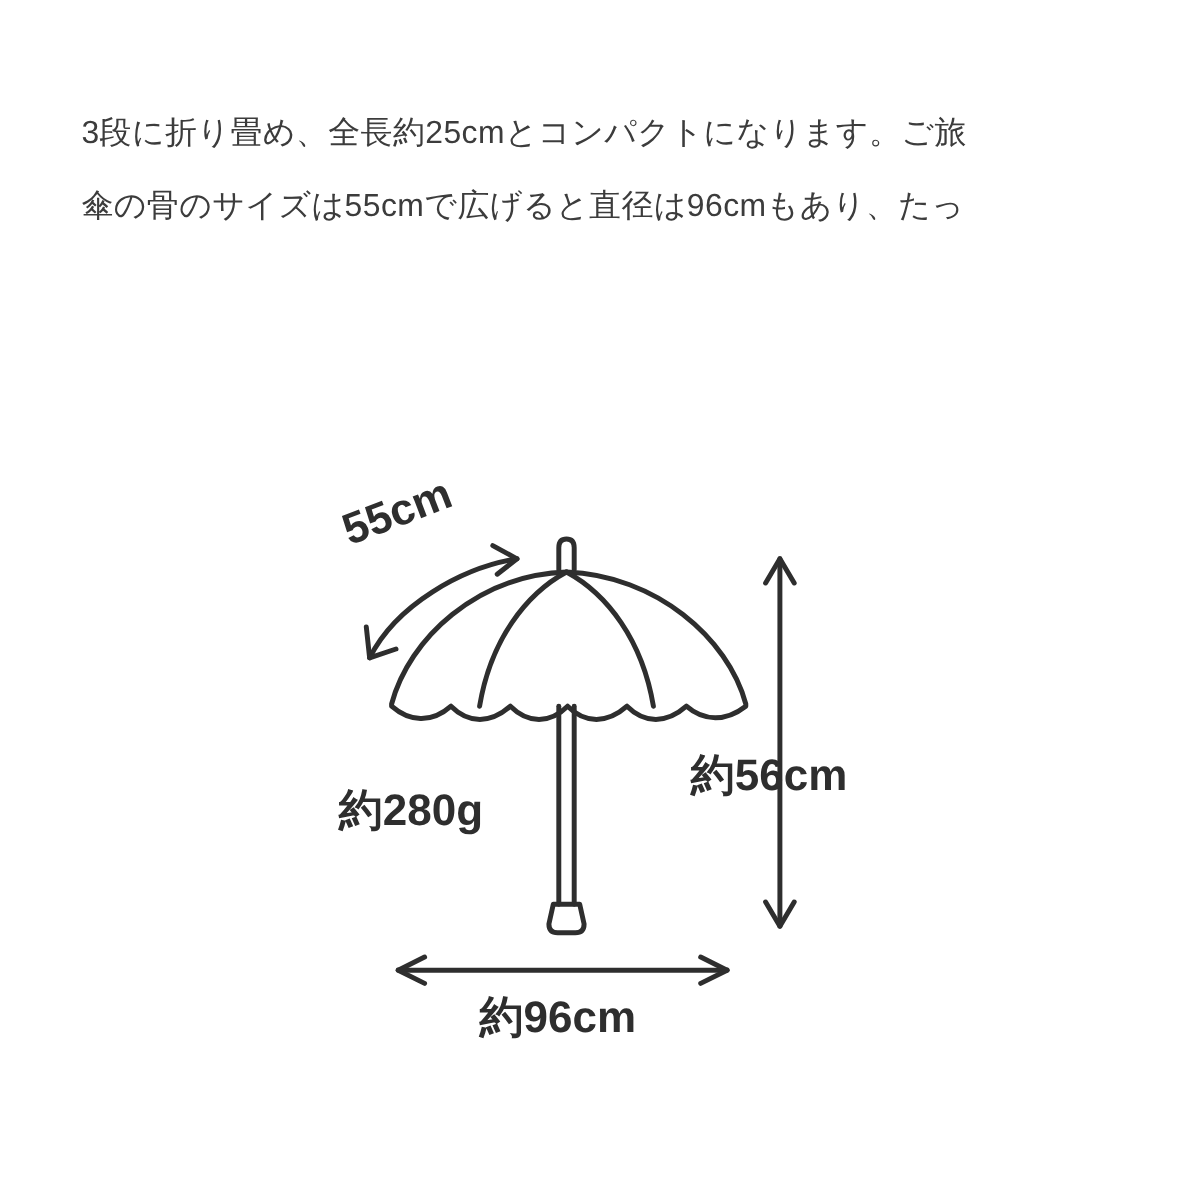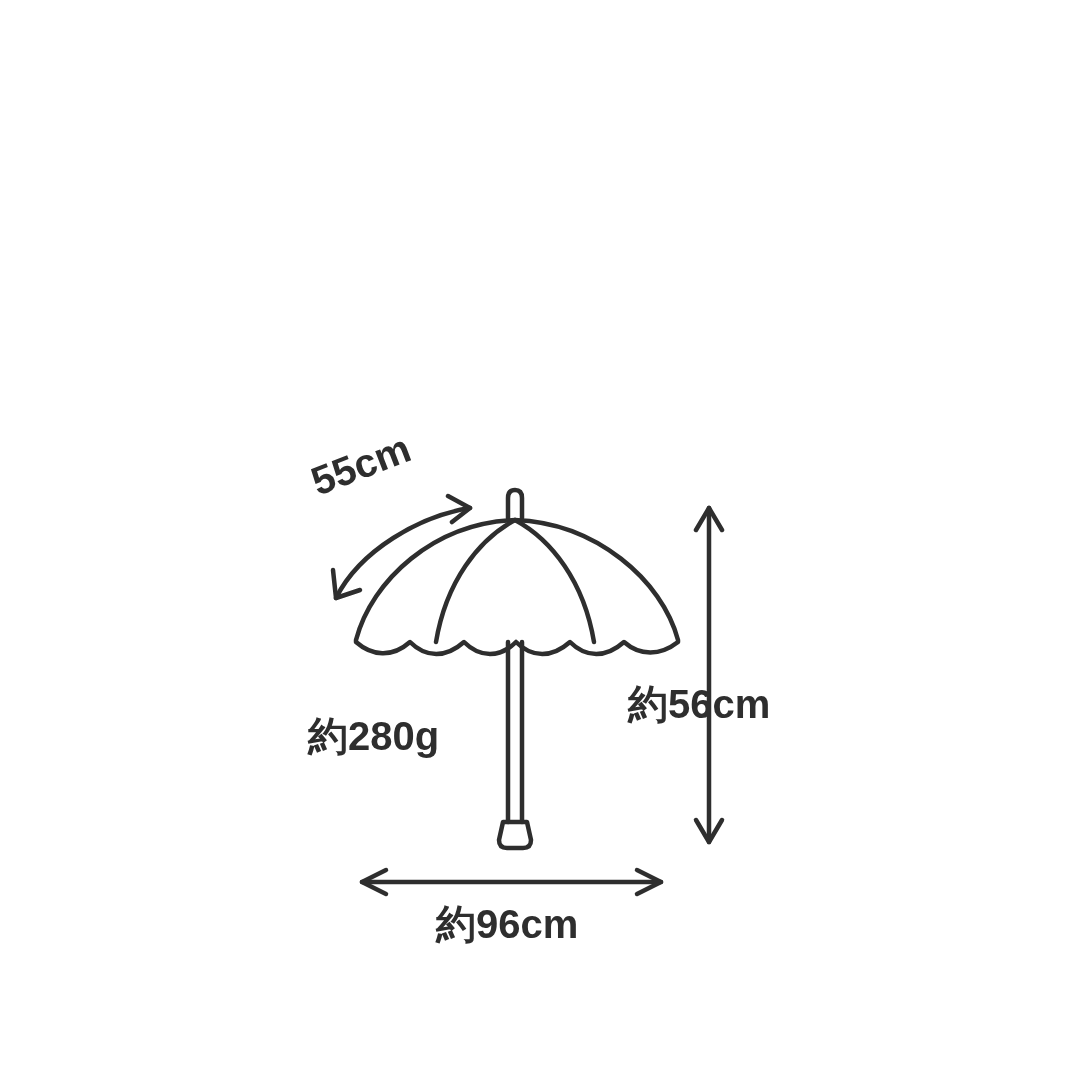--- a/index.html
+++ b/index.html
@@ -52,20 +52,22 @@
     font-size: 40px;
     font-weight: bold;
   }
 </style>
 </head>
 <body>
 
 <div class="page">
 
   <div class="description">
+    <div class="desc-line">3段に折り畳め、全長約25cmとコンパクトになります。ご旅</div>
+    <div class="desc-line">傘の骨のサイズは55cmで広げると直径は96cmもあり、たっ</div>
   </div>
 
   <div class="diagram">
     <svg width="1080" height="620" viewBox="0 0 1080 620" xmlns="http://www.w3.org/2000/svg">
 
       <g fill="none" stroke="#2e2e2e" stroke-width="4.5" stroke-linecap="round" stroke-linejoin="round">
 
         <path d="M508 88 L508 68 Q508 60 515 60 Q522 60 522 68 L522 88"></path>
 
         <path d="M515 90

